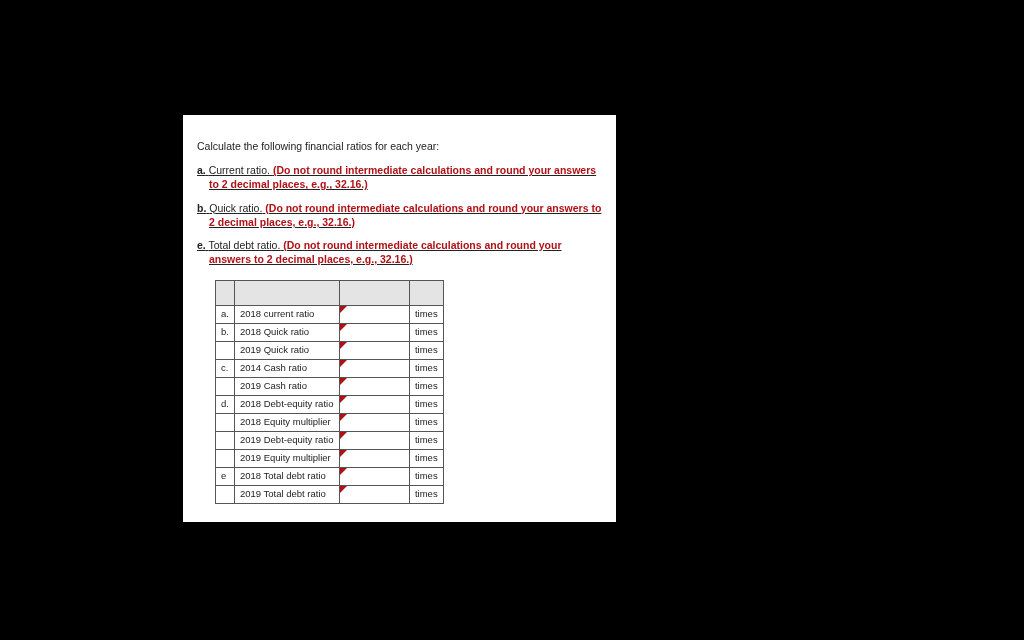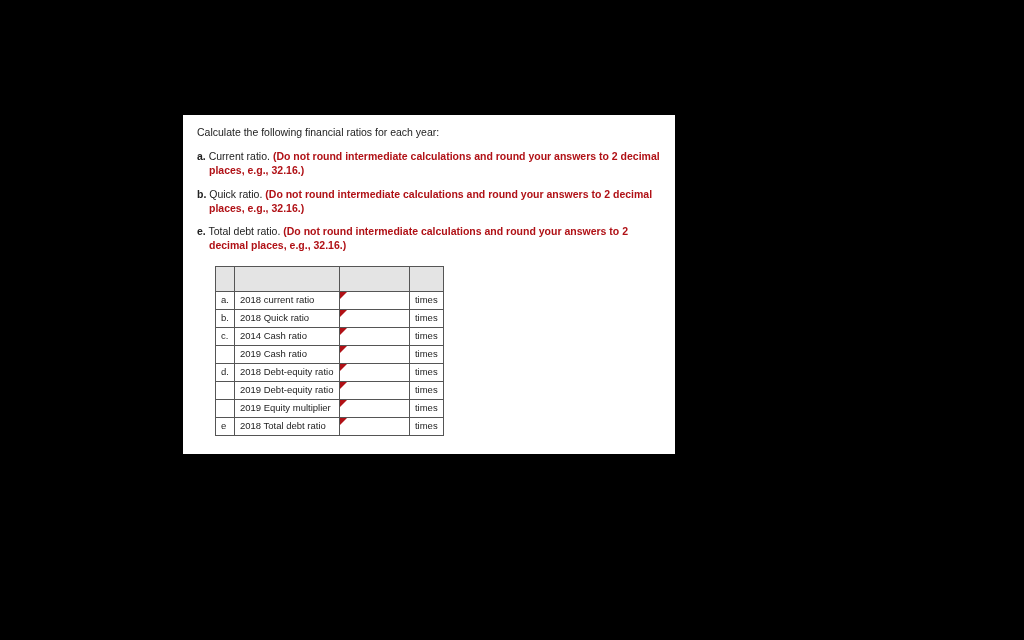--- a/index.html
+++ b/index.html
@@ -7,40 +7,41 @@
     padding: 0;
     width: 1024px;
     height: 640px;
     background: #000;
     font-family: Arial, Helvetica, sans-serif;
   }
   .sheet {
     position: absolute;
     left: 183px;
     top: 115px;
-    width: 492px;
+    width: 433px;
     background: #fff;
-    padding: 10px 14px 18px 14px;
+    padding: 24px 14px 18px 14px;
     box-sizing: border-box;
     color: #222;
     font-size: 10.5px;
     line-height: 1.35;
   }
   .intro {
     margin-bottom: 10px;
   }
   ol.qlist {
     list-style: none;
     margin: 0 0 14px 0;
     padding: 0;
   }
   ol.qlist > li {
     margin: 9px 0 3px 0;
     padding-left: 12px;
     text-indent: -12px;
+    text-decoration: underline;
   }
   .ql-letter {
     font-weight: bold;
   }
   .red {
     color: #b01116;
     font-weight: bold;
   }
   table.grid {
     border-collapse: collapse;
@@ -134,20 +135,29 @@
       <tr>
         <td class="cell-letter">b.</td>
         <td>2018 Quick ratio</td>
         <td class="input-cell">
             <span class="flag"></span>
             <span class="field"></span>
           </td>
         <td>times</td>
       </tr>
       <tr>
+        <td class="cell-letter"></td>
+        <td>2019 Quick ratio</td>
+        <td class="input-cell">
+            <span class="flag"></span>
+            <span class="field"></span>
+          </td>
+        <td>times</td>
+      </tr>
+      <tr>
         <td class="cell-letter">c.</td>
         <td>2014 Cash ratio</td>
         <td class="input-cell">
             <span class="flag"></span>
             <span class="field"></span>
           </td>
         <td>times</td>
       </tr>
       <tr>
         <td class="cell-letter"></td>
@@ -162,20 +172,29 @@
         <td class="cell-letter">d.</td>
         <td>2018 Debt-equity ratio</td>
         <td class="input-cell">
             <span class="flag"></span>
             <span class="field"></span>
           </td>
         <td>times</td>
       </tr>
       <tr>
         <td class="cell-letter"></td>
+        <td>2018 Equity multiplier</td>
+        <td class="input-cell">
+            <span class="flag"></span>
+            <span class="field"></span>
+          </td>
+        <td>times</td>
+      </tr>
+      <tr>
+        <td class="cell-letter"></td>
         <td>2019 Debt-equity ratio</td>
         <td class="input-cell">
             <span class="flag"></span>
             <span class="field"></span>
           </td>
         <td>times</td>
       </tr>
       <tr>
         <td class="cell-letter"></td>
         <td>2019 Equity multiplier</td>
@@ -187,16 +206,25 @@
       </tr>
       <tr>
         <td class="cell-letter">e</td>
         <td>2018 Total debt ratio</td>
         <td class="input-cell">
             <span class="flag"></span>
             <span class="field"></span>
           </td>
         <td>times</td>
       </tr>
+      <tr>
+        <td class="cell-letter"></td>
+        <td>2019 Total debt ratio</td>
+        <td class="input-cell">
+            <span class="flag"></span>
+            <span class="field"></span>
+          </td>
+        <td>times</td>
+      </tr>
     </tbody>
   </table>
 
 </div>
 
 </body></html>

